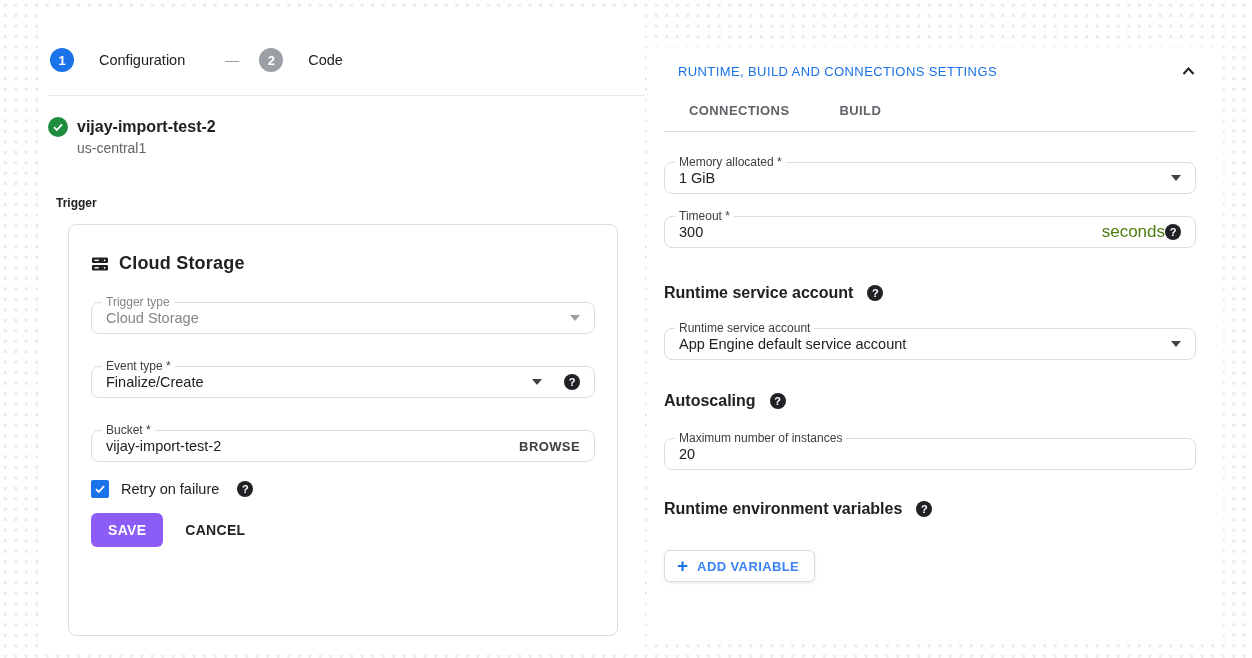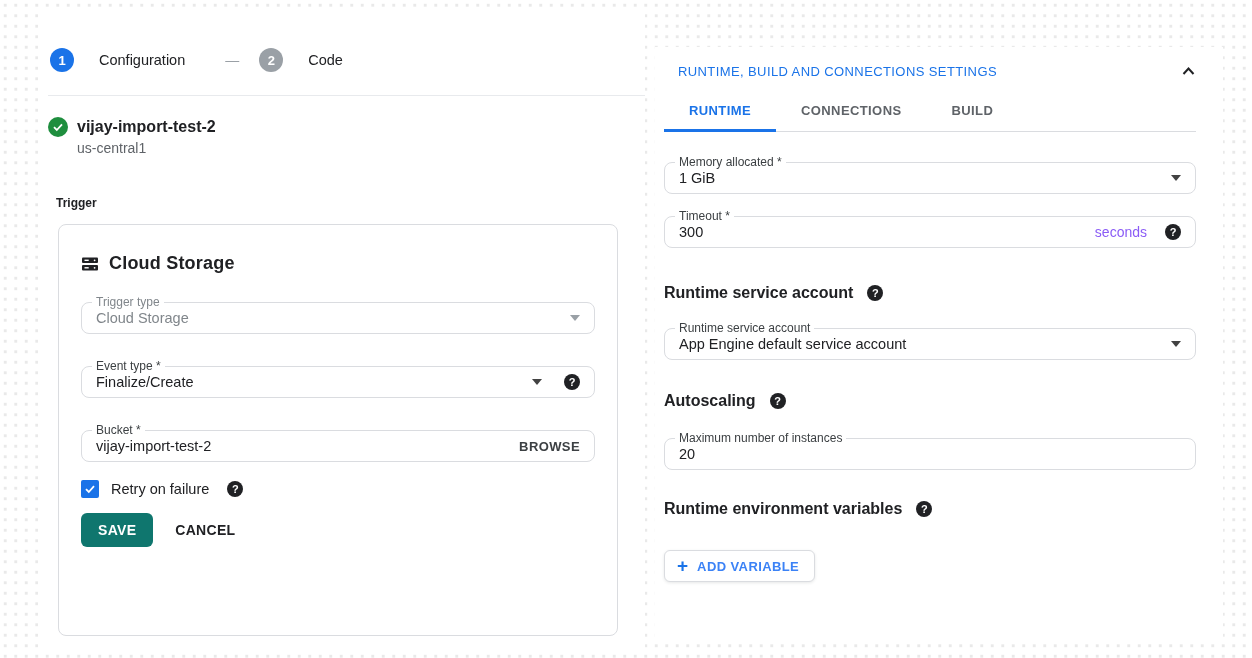--- a/index.html
+++ b/index.html
@@ -31,21 +31,21 @@
 
   
   .fn-row { margin:21px 0 0 10px; display:flex; align-items:center; gap:9px; }
   .check-icon { width:20px; height:20px; border-radius:50%; background:#1e8e3e; display:flex; align-items:center; justify-content:center; flex:0 0 auto; }
   .fn-name { font-size:16px; font-weight:bold; color:#202124; }
   .fn-region { margin:3px 0 0 39px; font-size:14px; color:#5f6368; }
 
   .trigger-heading { margin:40px 0 0 18px; font-size:12px; font-weight:bold; }
 
   
-  .trigger-card { margin:14px 27px 0 20px; border:1px solid #dadce0; border-radius:8px; padding:28px 22px 20px; height:412px; }
+  .trigger-card { margin:14px 27px 0 30px; border:1px solid #dadce0; border-radius:8px; padding:28px 22px 20px; height:412px; }
   .card-title-row { display:flex; align-items:center; gap:10px; }
   .card-title { font-size:18px; font-weight:bold; letter-spacing:.2px; }
 
   
   .field { position:relative; border:1px solid #dadce0; border-radius:8px; height:32px;
            display:flex; align-items:center; padding:0 14px; background:#fff; }
   .field-label { position:absolute; top:-8px; left:10px; background:#fff; padding:0 4px;
                  font-size:12px; color:#3c4043; font-weight:500; white-space:nowrap; }
   .field-label.dim { color:#80868b; font-weight:400; }
   .field-value { font-size:14.5px; color:#202124; flex:1 1 auto; white-space:nowrap; overflow:hidden; }
@@ -62,21 +62,21 @@
   .mt-field { margin-top:32px; }
 
   
   .retry-row { margin-top:18px; display:flex; align-items:center; gap:12px; }
   .checkbox { width:18px; height:18px; background:#1a73e8; border-radius:2px;
               display:flex; align-items:center; justify-content:center; }
   .retry-label { font-size:14.5px; color:#202124; }
   .retry-help { margin-left:6px; }
   .warning-text { margin-top:7px; font-size:13px; line-height:18px; color:#5f6368; max-width:522px; }
   .btn-row { margin-top:15px; display:flex; align-items:center; gap:22px; }
-  .save-btn { background:#0f766e; color:#fff; border:none; border-radius:6px; height:34px; padding:0 17px;
+  .save-btn { background:#8b5cf6; color:#fff; border:none; border-radius:6px; height:34px; padding:0 17px;
               font-size:14px; font-weight:bold; letter-spacing:.3px; font-family:inherit; cursor:pointer; }
   .cancel-btn { background:none; border:none; font-size:14px; font-weight:bold; letter-spacing:.3px;
                 color:#202124; font-family:inherit; cursor:pointer; }
 
   
   .settings-header { margin:17px 0 0 14px; display:flex; align-items:center; justify-content:space-between; }
   .settings-title { color:#1a73e8; font-size:13px; font-weight:normal; letter-spacing:.4px; cursor:pointer; }
   .chevron-up { cursor:pointer; display:flex; }
 
   .tabs { margin-top:12px; display:flex; border-bottom:1px solid #dadce0; }
@@ -86,21 +86,21 @@
   .tab.active::after { content:""; position:absolute; left:0; right:0; bottom:-1px; height:3px; background:#1a73e8; }
 
   .rp-field { margin-top:30px; }
   .rp-field-2 { margin-top:22px; }
   .section-heading { margin-top:36px; display:flex; align-items:center; gap:14px;
                      font-size:16px; font-weight:bold; }
   .section-heading.sh2 { margin-top:32px; }
   .section-heading.sh3 { margin-top:30px; }
   .rp-field-3 { margin-top:26px; }
   .rp-field-4 { margin-top:28px; }
-  .suffix-text { font-size:14px; color:#8b5cf6; margin-right:18px; }
+  .suffix-text { font-size:17px; color:#4d7c0f; }
 
   .add-var-btn { margin-top:32px; height:32px; display:inline-flex; align-items:center; gap:9px;
                  background:#fff; border:1px solid #dadce0; border-radius:6px; padding:0 15px 0 12px;
                  box-shadow:0 1px 3px rgba(60,64,67,.12); cursor:pointer; font-family:inherit; }
   .add-var-label { color:#3b82f6; font-size:13px; font-weight:bold; letter-spacing:.4px; }
   .plus-glyph { color:#1a73e8; font-size:19px; font-weight:bold; line-height:1; margin-top:-2px; }
 </style>
 </head>
 <body>
 
@@ -186,21 +186,20 @@
   <div class="settings-header">
     <span class="settings-title">RUNTIME, BUILD AND CONNECTIONS SETTINGS</span>
     <span class="chevron-up">
       <svg width="15" height="15" viewBox="0 0 15 15">
           <polyline points="2.5,10 7.5,4.5 12.5,10" fill="none" stroke="#202124" stroke-width="2"></polyline>
         </svg>
     </span>
   </div>
 
   <div class="tabs">
-    <div class="tab active">RUNTIME</div>
     <div class="tab">CONNECTIONS</div>
     <div class="tab">BUILD</div>
   </div>
 
   <div class="field rp-field">
     <span class="field-label">Memory allocated *</span>
     <span class="field-value">1 GiB</span>
     <span class="caret"></span>
   </div>
 

